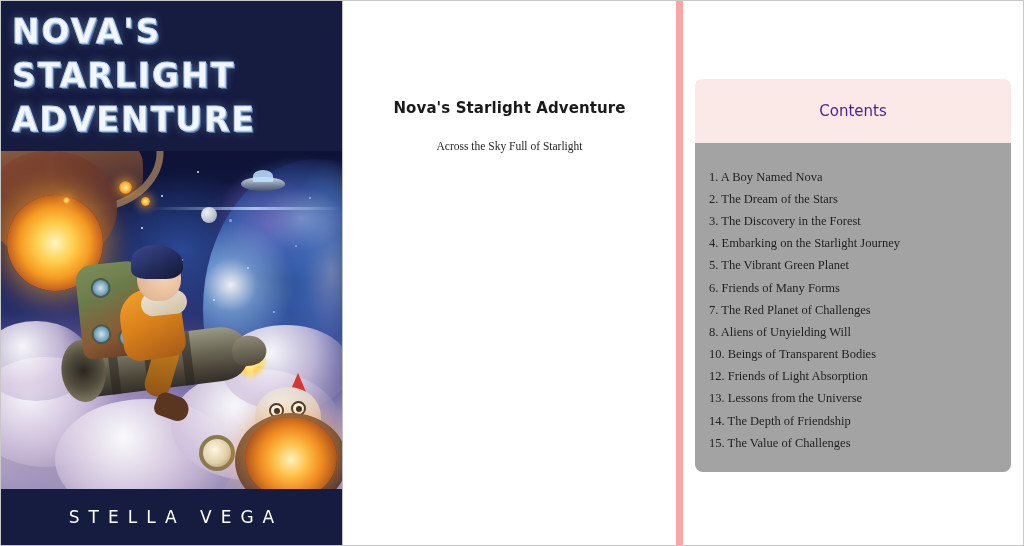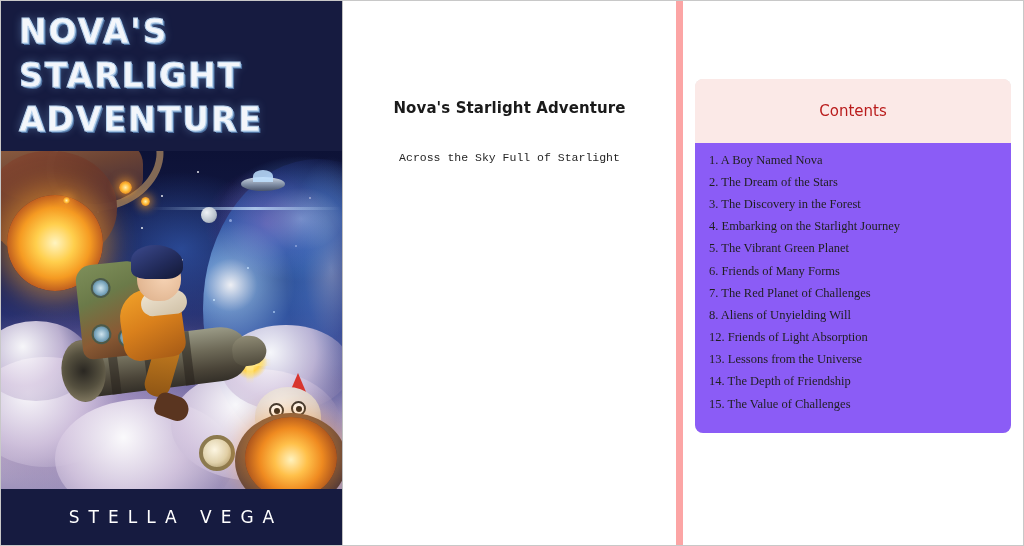--- a/index.html
+++ b/index.html
@@ -303,21 +303,21 @@
   
   .cover-title-band {
     position: absolute;
     left: 0; top: 0;
     width: 100%;
     height: 150px;
     background: #161b40;
     display: flex;
     flex-direction: column;
     justify-content: center;
-    padding: 0 18px;
+    padding: 0 11px;
     z-index: 3;
   }
   .cover-title-line {
     font-family: "DejaVu Sans", sans-serif;
     font-weight: bold;
     font-size: 33px;
     line-height: 44px;
     letter-spacing: 2px;
     color: #f3f6fb;
     text-shadow:
@@ -360,22 +360,22 @@
     text-align: center;
   }
   .doc-title {
     font-family: "DejaVu Sans", sans-serif;
     font-size: 15px;
     font-weight: bold;
     color: #1a1a1a;
     letter-spacing: .1px;
   }
   .doc-subtitle {
-    margin-top: 34px;
-    font-family: Liberation Mono, monospace;
+    margin-top: 23px;
+    font-family: Liberation Serif, serif;
     font-size: 11.5px;
     color: #262626;
   }
 
   
   .contents-panel {
     position: relative;
     flex: 1 1 auto;
     height: 100%;
     background: #ffffff;
@@ -392,25 +392,25 @@
   .contents-header {
     background: #fbe9e7;
     height: 64px;
     display: flex;
     align-items: center;
     justify-content: center;
   }
   .contents-header-text {
     font-family: "DejaVu Sans", sans-serif;
     font-size: 15px;
-    color: #b91c1c;
+    color: #4c1d95;
   }
   .contents-list {
-    background: #8b5cf6;
-    padding: 6px 0 18px 0;
+    background: #a3a3a3;
+    padding: 23px 0 18px 0;
     list-style: none;
   }
   .contents-item {
     font-family: "Liberation Serif", serif;
     font-size: 12.5px;
     color: #1f1f1f;
     padding: 3.6px 0 3.6px 14px;
     white-space: nowrap;
   }
 </style>
@@ -514,20 +514,21 @@
       </div>
       <ul class="contents-list">
           <li class="contents-item">1. A Boy Named Nova</li>
           <li class="contents-item">2. The Dream of the Stars</li>
           <li class="contents-item">3. The Discovery in the Forest</li>
           <li class="contents-item">4. Embarking on the Starlight Journey</li>
           <li class="contents-item">5. The Vibrant Green Planet</li>
           <li class="contents-item">6. Friends of Many Forms</li>
           <li class="contents-item">7. The Red Planet of Challenges</li>
           <li class="contents-item">8. Aliens of Unyielding Will</li>
+          <li class="contents-item">10. Beings of Transparent Bodies</li>
           <li class="contents-item">12. Friends of Light Absorption</li>
           <li class="contents-item">13. Lessons from the Universe</li>
           <li class="contents-item">14. The Depth of Friendship</li>
           <li class="contents-item">15. The Value of Challenges</li>
         </ul>
     </div>
   </div>
 
 </div>
 

